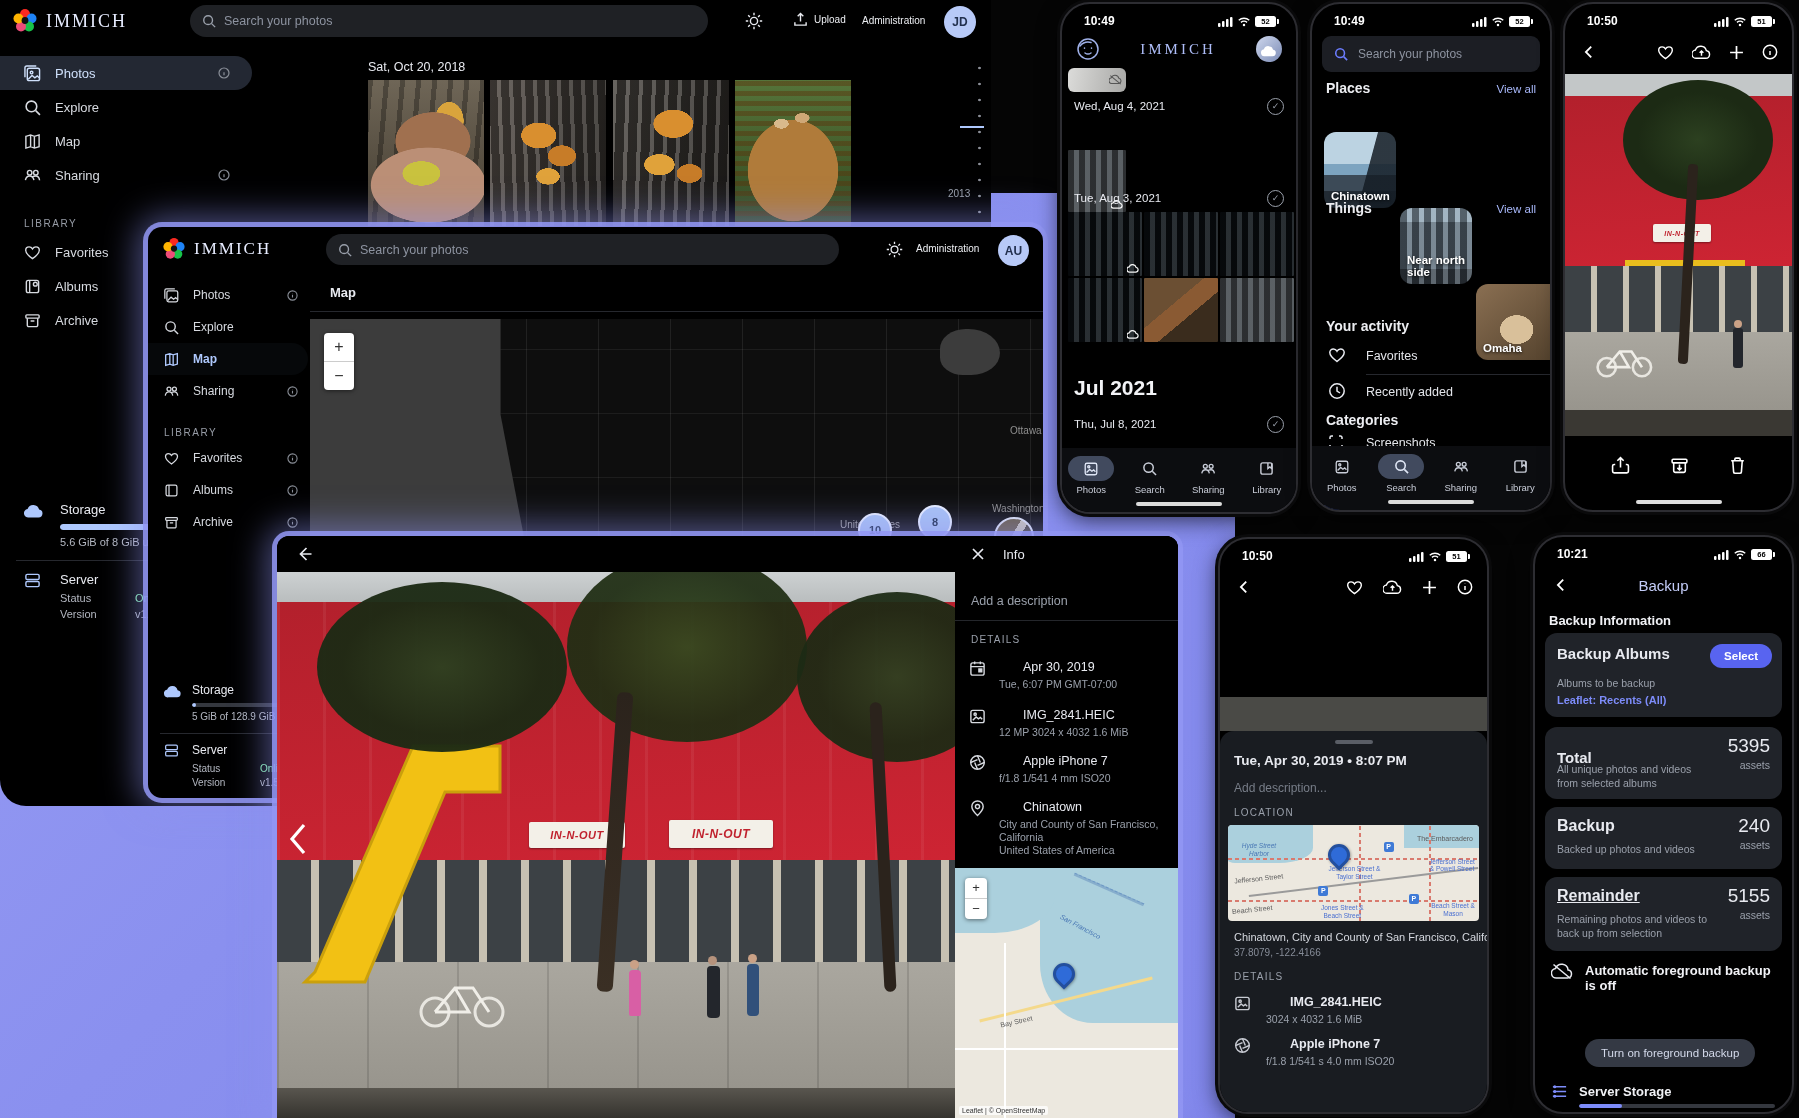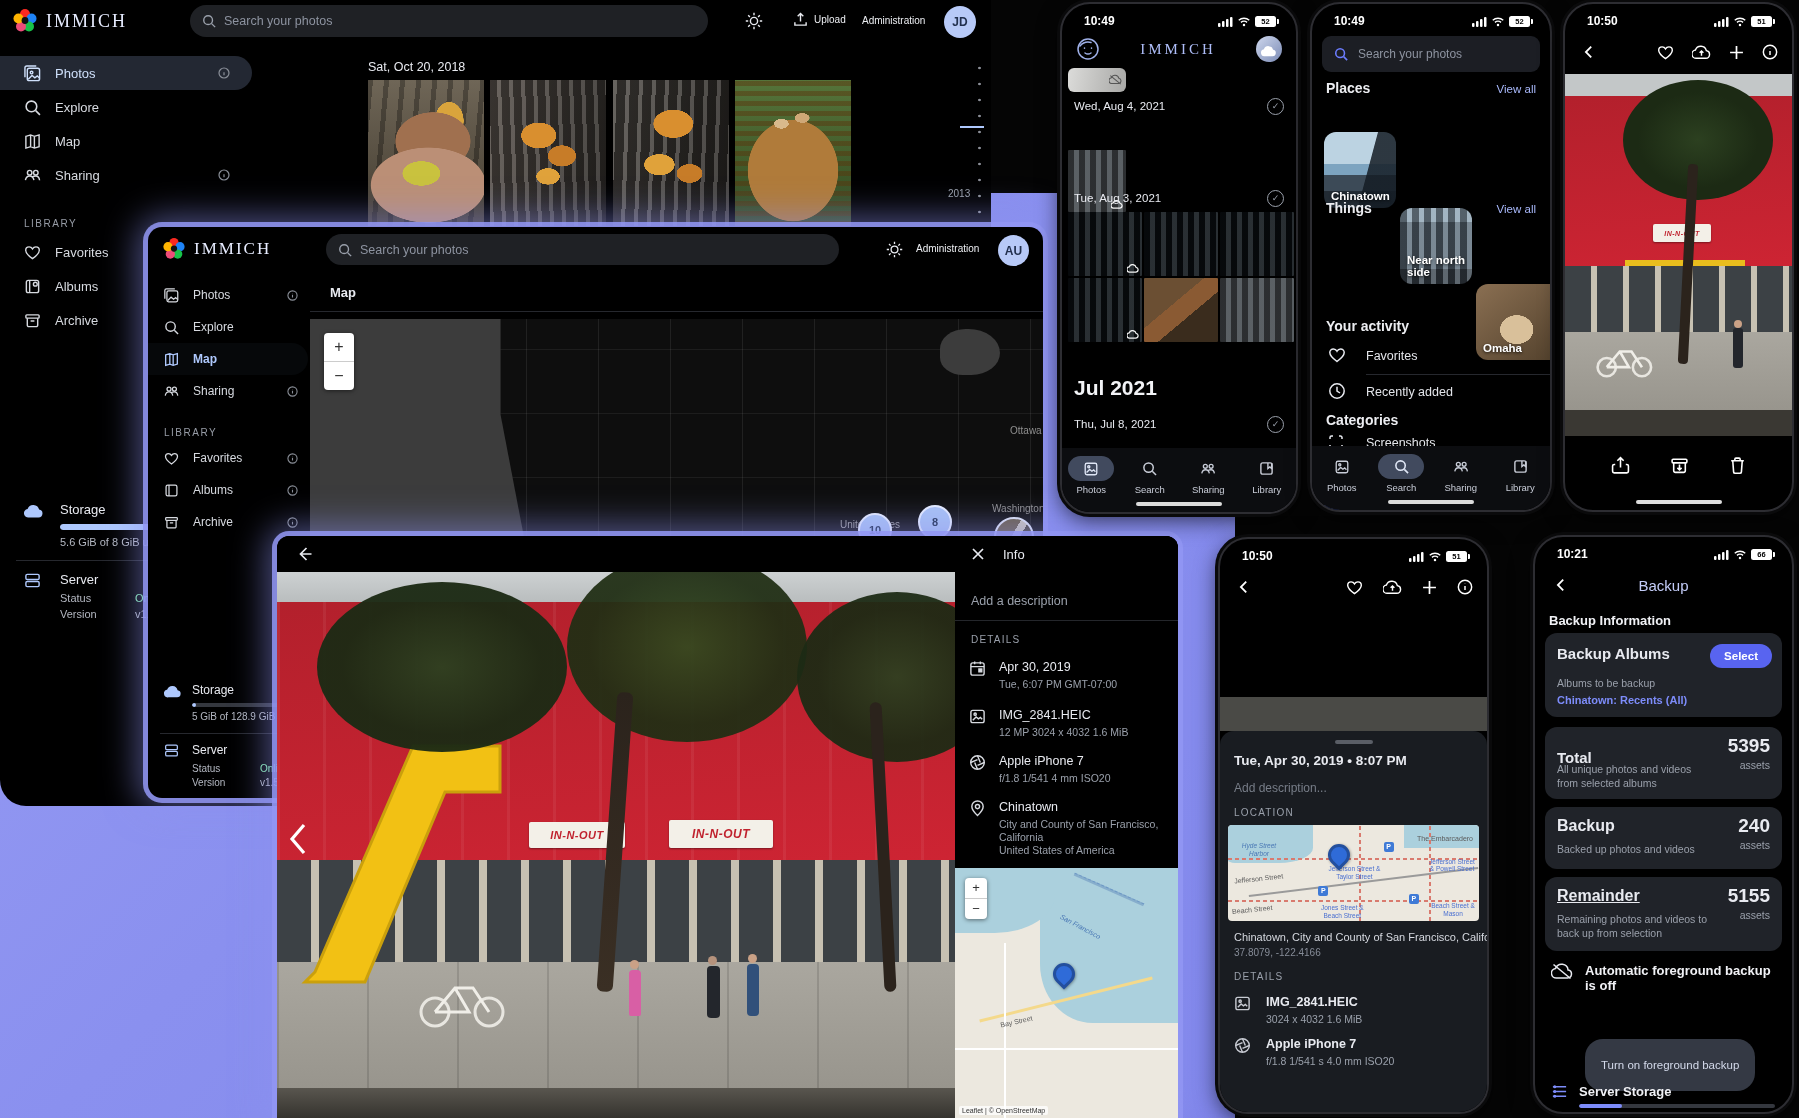--- a/index.html
+++ b/index.html
@@ -67,21 +67,21 @@
     clip-path:polygon(26% 0,100% 0,100% 100%,52% 100%,40% 82%,30% 52%,26% 20%);}
   .cluster{width:30px;height:30px;border-radius:50%;background:#a9c2f5;border:2px solid #e6edff;
            color:#1f3050;font-weight:700;font-size:11px;display:flex;align-items:center;justify-content:center;}
   .maplab{color:#8f8f8f;font-size:10px;}
   .zoomctl{width:30px;background:#fff;border-radius:4px;color:#333;text-align:center;
            font-size:16px;line-height:28px;box-shadow:0 1px 4px rgba(0,0,0,.5);}
   .zoomctl div+div{border-top:1px solid #ccc;}
   
   .dtopbar{height:36px;background:#000;display:flex;align-items:center;}
   .panel{background:#000;color:#e8eaf0;}
-  .pentry-t{font-size:12.5px;color:#e8eaf0;}
+  .pentry-t{font-size:12.5px;color:#e8eaf0;margin-left:24px;}
   .pentry-s{font-size:10.5px;color:#9aa0ab;margin-top:2px;}
   .plab{font-size:10px;letter-spacing:1.2px;color:#9aa0ab;}
   
   .scene{overflow:hidden;background:#9e9b93;}
   .leaf{border-radius:50%;}
   .signbox{background:#f3f0e8;border-radius:2px;display:flex;align-items:center;justify-content:center;
            box-shadow:0 1px 2px rgba(0,0,0,.4);}
   .signtxt{color:#c0222e;font-weight:700;font-style:italic;letter-spacing:.5px;}
   
   .lmap{background:#ece8df;overflow:hidden;}
@@ -128,21 +128,21 @@
   .viewall{color:#a8b8fa;font-size:11.5px;}
   .pnav{position:absolute;left:0;right:0;bottom:0;height:64px;background:#0c0d10;display:flex;}
   .pnav-item{flex:1;display:flex;flex-direction:column;align-items:center;padding-top:8px;color:#c9cdd8;}
   .pnav-item .pill{display:flex;align-items:center;justify-content:center;width:46px;height:25px;border-radius:13px;}
   .pnav-item.on .pill{background:#414a5e;}
   .pnav-item span.nlab{font-size:9.5px;margin-top:3px;}
   .homebar{position:absolute;left:50%;transform:translateX(-50%);bottom:6px;width:86px;height:4px;
            border-radius:2px;background:#dcdcdc;}
   .card{background:#202329;border-radius:12px;color:#e8eaf0;}
   .cardlab{font-size:15px;font-weight:700;}
-  .cardval{font-size:19px;font-weight:700;text-align:right;}
+  .cardval{font-size:19px;font-weight:400;text-align:right;}
   .carddesc{font-size:10.5px;color:#9aa0ab;line-height:1.3;}
   .bluebold{color:#7d8cfa;font-weight:700;}
   .sheet{background:#191c21;border-radius:14px 14px 0 0;}
   .redash{background-image:repeating-linear-gradient(90deg,#d97a6e 0 4px,transparent 4px 7px);height:2px;}
   .redashv{background-image:repeating-linear-gradient(0deg,#d97a6e 0 4px,transparent 4px 7px);width:2px;}
 </style>
 </head>
 <body>
 
 <div class="stage">
@@ -965,21 +965,21 @@
       <svg style="margin-left:18px;" width="16" height="16" viewBox="0 0 18 18" fill="none" stroke="#fff" stroke-width="2">
           <path d="M11.5 3 5.5 9l6 6"></path>
         </svg>
       <span style="position:absolute;left:50%;transform:translateX(-50%);font-size:15px;color:#c3ccf8;font-weight:500;">Backup</span>
     </div>
     <span class="abs" style="left:14px;top:76px;font-size:13px;font-weight:700;color:#f0f1f5;">Backup Information</span>
     <div class="abs card" style="left:10px;top:96px;width:237px;height:84px;">
       <span class="abs cardlab" style="left:12px;top:12px;">Backup Albums</span>
       <span class="abs" style="right:10px;top:11px;background:#5864f0;color:#fff;font-size:11.5px;font-weight:600;padding:6px 14px;border-radius:15px;">Select</span>
       <span class="abs carddesc" style="left:12px;top:44px;">Albums to be backup</span>
-      <span class="abs bluebold" style="left:12px;top:61px;font-size:11px;">Chinatown: Recents (All)</span>
+      <span class="abs bluebold" style="left:12px;top:61px;font-size:11px;">Leaflet: Recents (All)</span>
     </div>
     <div class="abs card" style="left:10px;top:190px;width:237px;height:72px;">
       <span class="abs cardlab" style="left:12px;top:10px;font-size:15px;margin-top:12px;">Total</span>
       <span class="abs cardval" style="right:12px;top:8px;">5395</span>
       <span class="abs carddesc" style="left:12px;top:36px;width:150px;">All unique photos and videos from selected albums</span>
       <span class="abs carddesc" style="right:12px;top:32px;">assets</span>
     </div>
     <div class="abs card" style="left:10px;top:270px;width:237px;height:62px;">
       <span class="abs cardlab" style="left:12px;top:10px;font-size:16px;">Backup</span>
       <span class="abs cardval" style="right:12px;top:8px;">240</span>
@@ -990,21 +990,21 @@
       <span class="abs cardlab" style="left:12px;top:10px;font-size:16px;text-decoration:underline;">Remainder</span>
       <span class="abs cardval" style="right:12px;top:8px;">5155</span>
       <span class="abs carddesc" style="left:12px;top:36px;width:155px;">Remaining photos and videos to back up from selection</span>
       <span class="abs carddesc" style="right:12px;top:32px;">assets</span>
     </div>
     <svg class="abs" style="left:16px;top:426px;" width="22" height="17" viewBox="0 0 22 17" fill="none" stroke="#e8eaf0" stroke-width="1.5">
         <path d="M6 15h10.5a4 4 0 0 0 .6-7.95A6.5 6.5 0 0 0 4.6 5.4 4.5 4.5 0 0 0 6 15z"></path>
         <path d="M2.5 1.5l17 14"></path>
       </svg>
     <span class="abs" style="left:50px;top:426px;width:190px;font-size:13px;font-weight:700;color:#f0f1f5;">Automatic foreground backup is off</span>
-    <span class="abs" style="left:50px;top:502px;background:#343944;color:#d3d9ea;font-size:11.5px;padding:20px 16px;border-radius:18px;">Turn on foreground backup</span>
+    <span class="abs" style="left:50px;top:502px;background:#343944;color:#d3d9ea;font-size:11.5px;padding:8px 16px;border-radius:18px;">Turn on foreground backup</span>
     <svg class="abs" style="left:16px;top:546px;" width="17" height="17" viewBox="0 0 18 18" fill="none" stroke="#7d8cfa" stroke-width="1.6">
         <path d="M2 4h14M2 9h14M2 14h14"></path>
         <circle cx="4" cy="4" r=".8" fill="#7d8cfa"></circle>
         <circle cx="4" cy="9" r=".8" fill="#7d8cfa"></circle>
         <circle cx="4" cy="14" r=".8" fill="#7d8cfa"></circle>
       </svg>
     <span class="abs" style="left:44px;top:547px;font-size:13px;font-weight:700;color:#f0f1f5;">Server Storage</span>
     <div class="abs ibar" style="left:44px;top:567px;width:196px;height:4px;">
         <span style="width:22%;background:#7d8cfa;"></span>
       </div>

